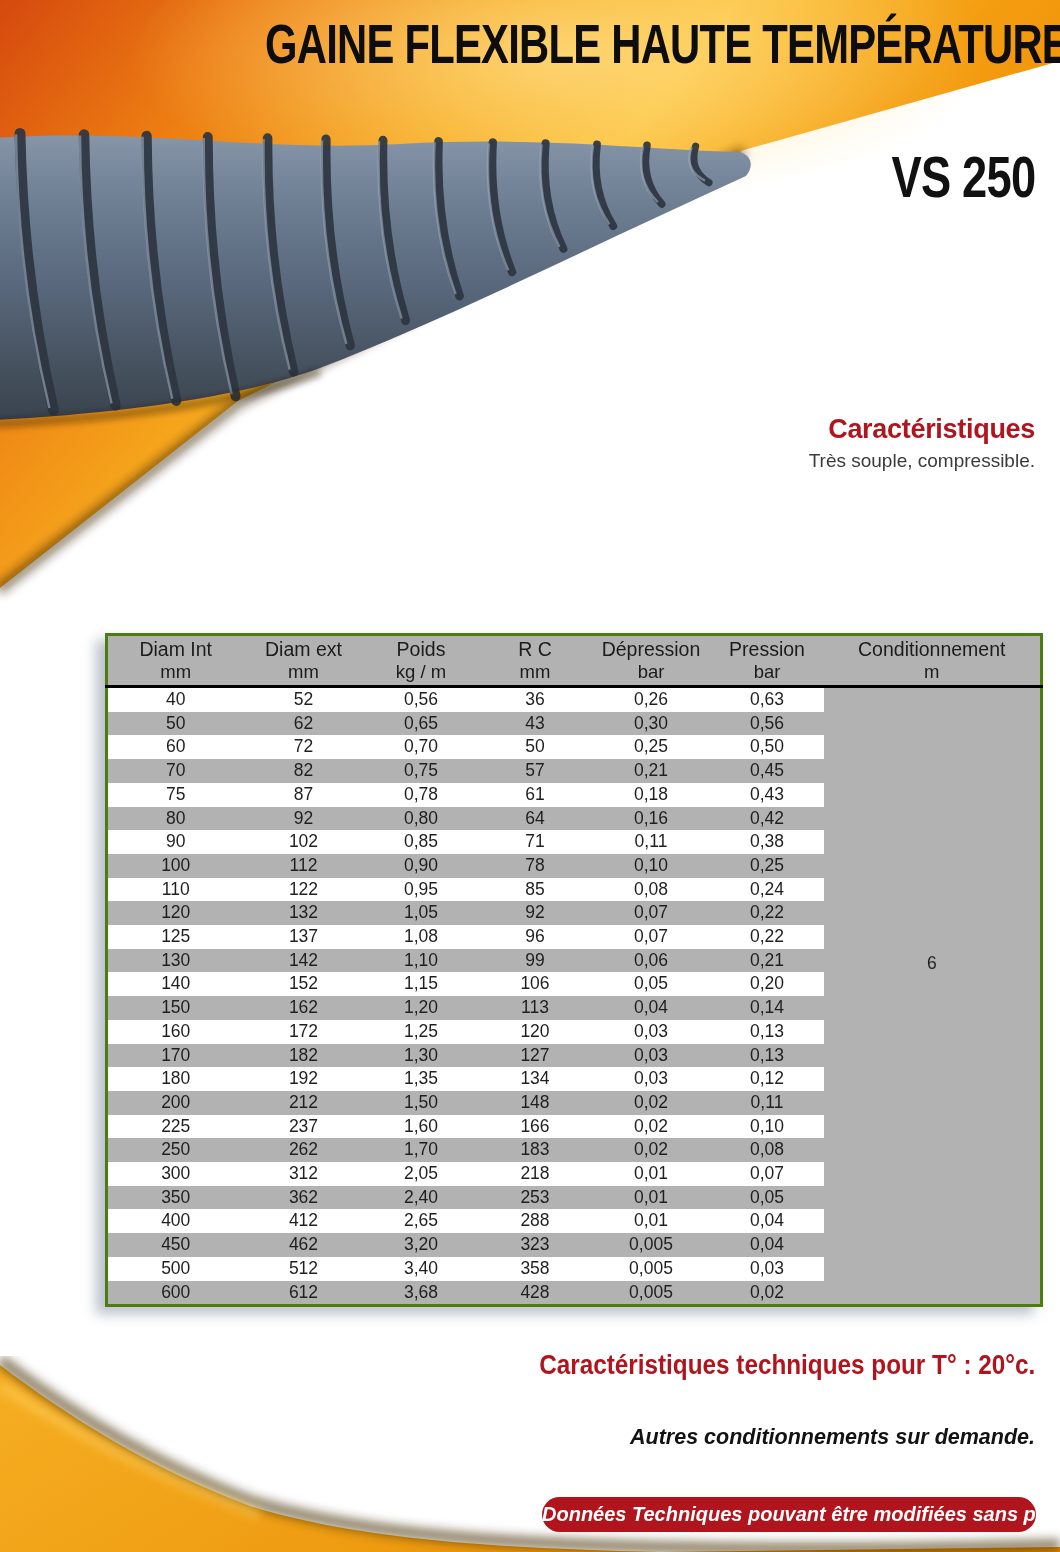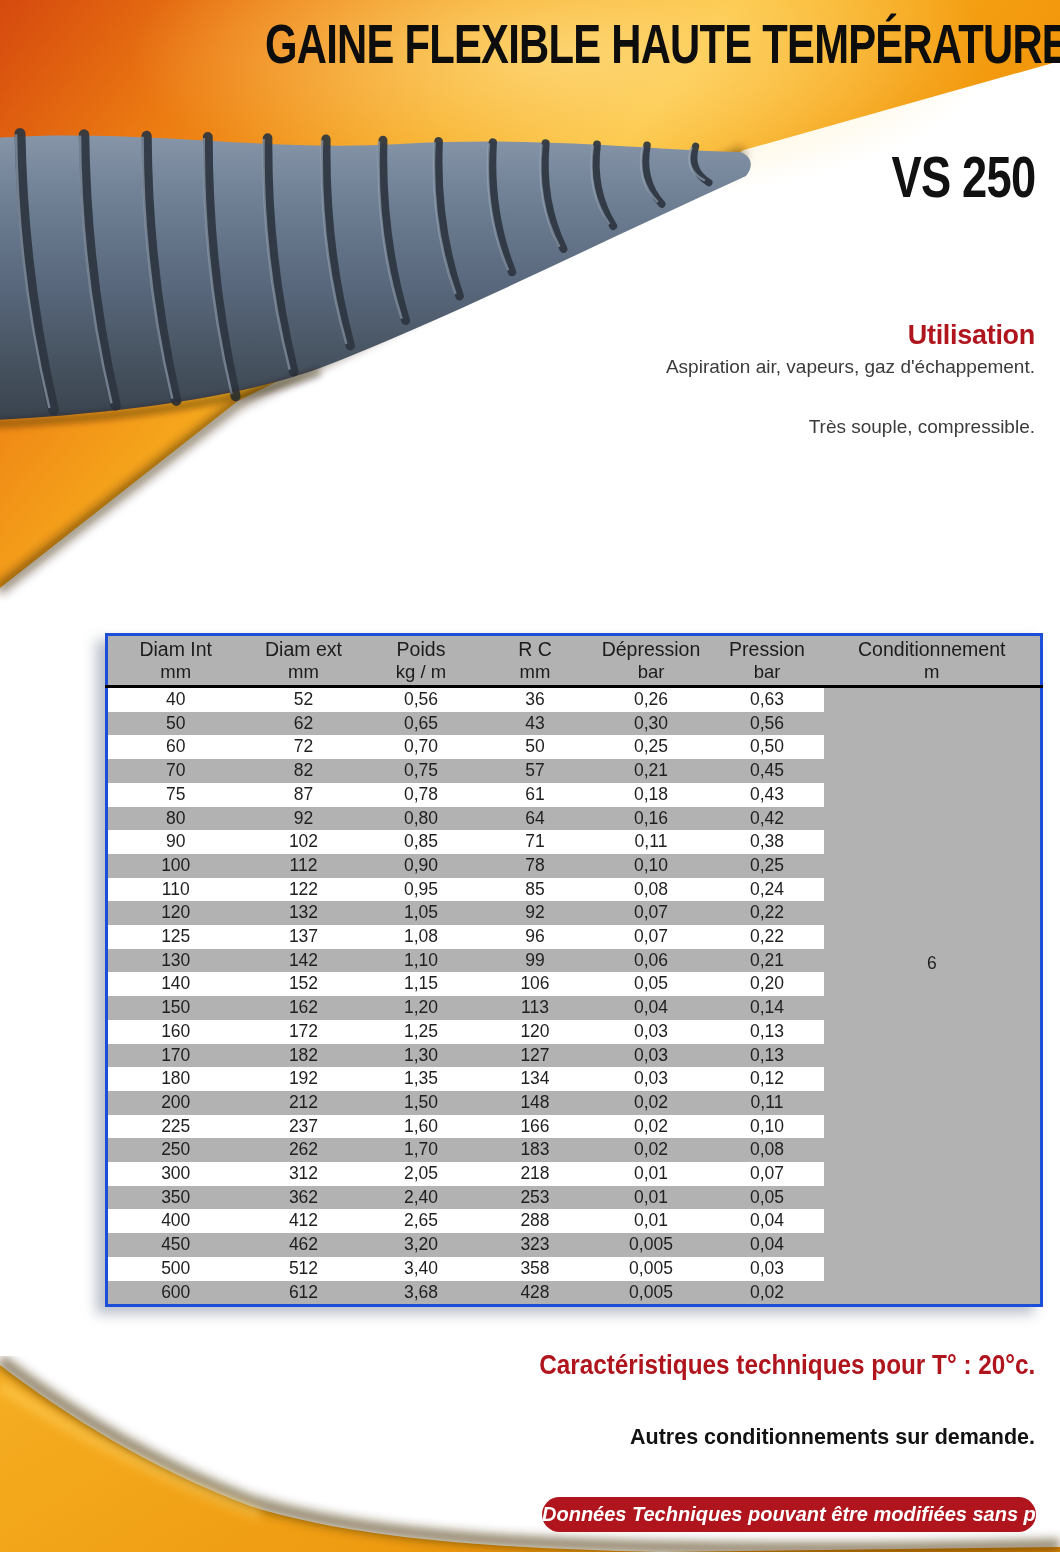--- a/index.html
+++ b/index.html
@@ -31,40 +31,40 @@
   }
   .sec-t{font-size:19px;line-height:27px;color:#3b3b3b;margin-top:1px;}
   .sec-t.bold{font-weight:bold;color:#1b1b1b;font-size:19.5px;}
 
   .table-wrap{
     position:absolute;top:633px;left:105px;
     box-shadow:-9px 7px 12px rgba(105,115,140,.45);
   }
   table{
     border-collapse:collapse;table-layout:fixed;width:935px;
-    border:3px solid #1d4ed8;background:#b2b2b2;
+    border:3px solid #4d7c0f;background:#b2b2b2;
   }
   th,td{text-align:center;padding:0;overflow:hidden;white-space:nowrap;}
   thead th{
     background:#b2b2b2;border-bottom:3px solid #000;
     font-weight:normal;color:#1c1c1c;padding:2px 0 3px 0;
   }
   .lbl{font-size:19.5px;line-height:23px;}
   .unit{font-size:18.5px;line-height:21px;}
   tbody td{height:23.7px;line-height:23.7px;font-size:17.5px;color:#1f1f1f;background:#b2b2b2;}
   tr.w td{background:#fff;}
 
   .tech-title{
     position:absolute;top:1350px;right:25px;color:var(--accent);
     font-size:27px;font-weight:bold;white-space:nowrap;
     transform:scaleX(.9);transform-origin:right top;
   }
   .notes{
     position:absolute;top:1419px;right:25px;text-align:right;
-    font-size:21.5px;line-height:37px;font-weight:bold;color:#121212;
+    font-size:21.5px;line-height:37px;font-weight:bold;font-style:italic;color:#121212;
   }
   .pill{
     position:absolute;top:1497px;right:24px;width:494px;height:35px;
     background:var(--accent);border-radius:18px;
     color:#fff;font-size:20px;font-weight:bold;font-style:italic;
     text-align:center;line-height:35px;white-space:nowrap;
   }
   :root{--accent:#b0151e;}
 </style>
 </head>
@@ -154,25 +154,22 @@
     </defs>
     <path d="M0,9 C70,62 150,112 250,150 C340,178 460,192 660,196 L1060,191 L1060,196 L0,196 Z" fill="url(#gWave)"></path>
     <path d="M0,4 C70,57 150,107 250,145 C340,173 460,187 660,191 C800,194 950,192 1060,189" fill="none" stroke="rgba(70,45,5,0.55)" stroke-width="13" filter="url(#wb)"></path>
     <path d="M0,30 C80,80 170,125 260,158" fill="none" stroke="rgba(255,213,100,0.5)" stroke-width="10" filter="url(#wb)"></path>
   </svg>
 
   <div class="title">GAINE FLEXIBLE HAUTE TEMPÉRATURE</div>
 
   <div class="product-code">VS 250</div>
 
-  <div class="sec s1">
-    <div class="sec-h">Utilisation</div>
-    <div class="sec-t">Aspiration air, vapeurs, gaz d'échappement.</div>
-  </div>
   <div class="sec s2">
+    <div class="sec-h">Caractéristiques</div>
     <div class="sec-t">Très souple, compressible.</div>
   </div>
 
   <div class="table-wrap">
     <table id="spec-table">
         <colgroup>
           <col style="width: 137px;">
           <col style="width: 120px;">
           <col style="width: 115px;">
           <col style="width: 113px;">

